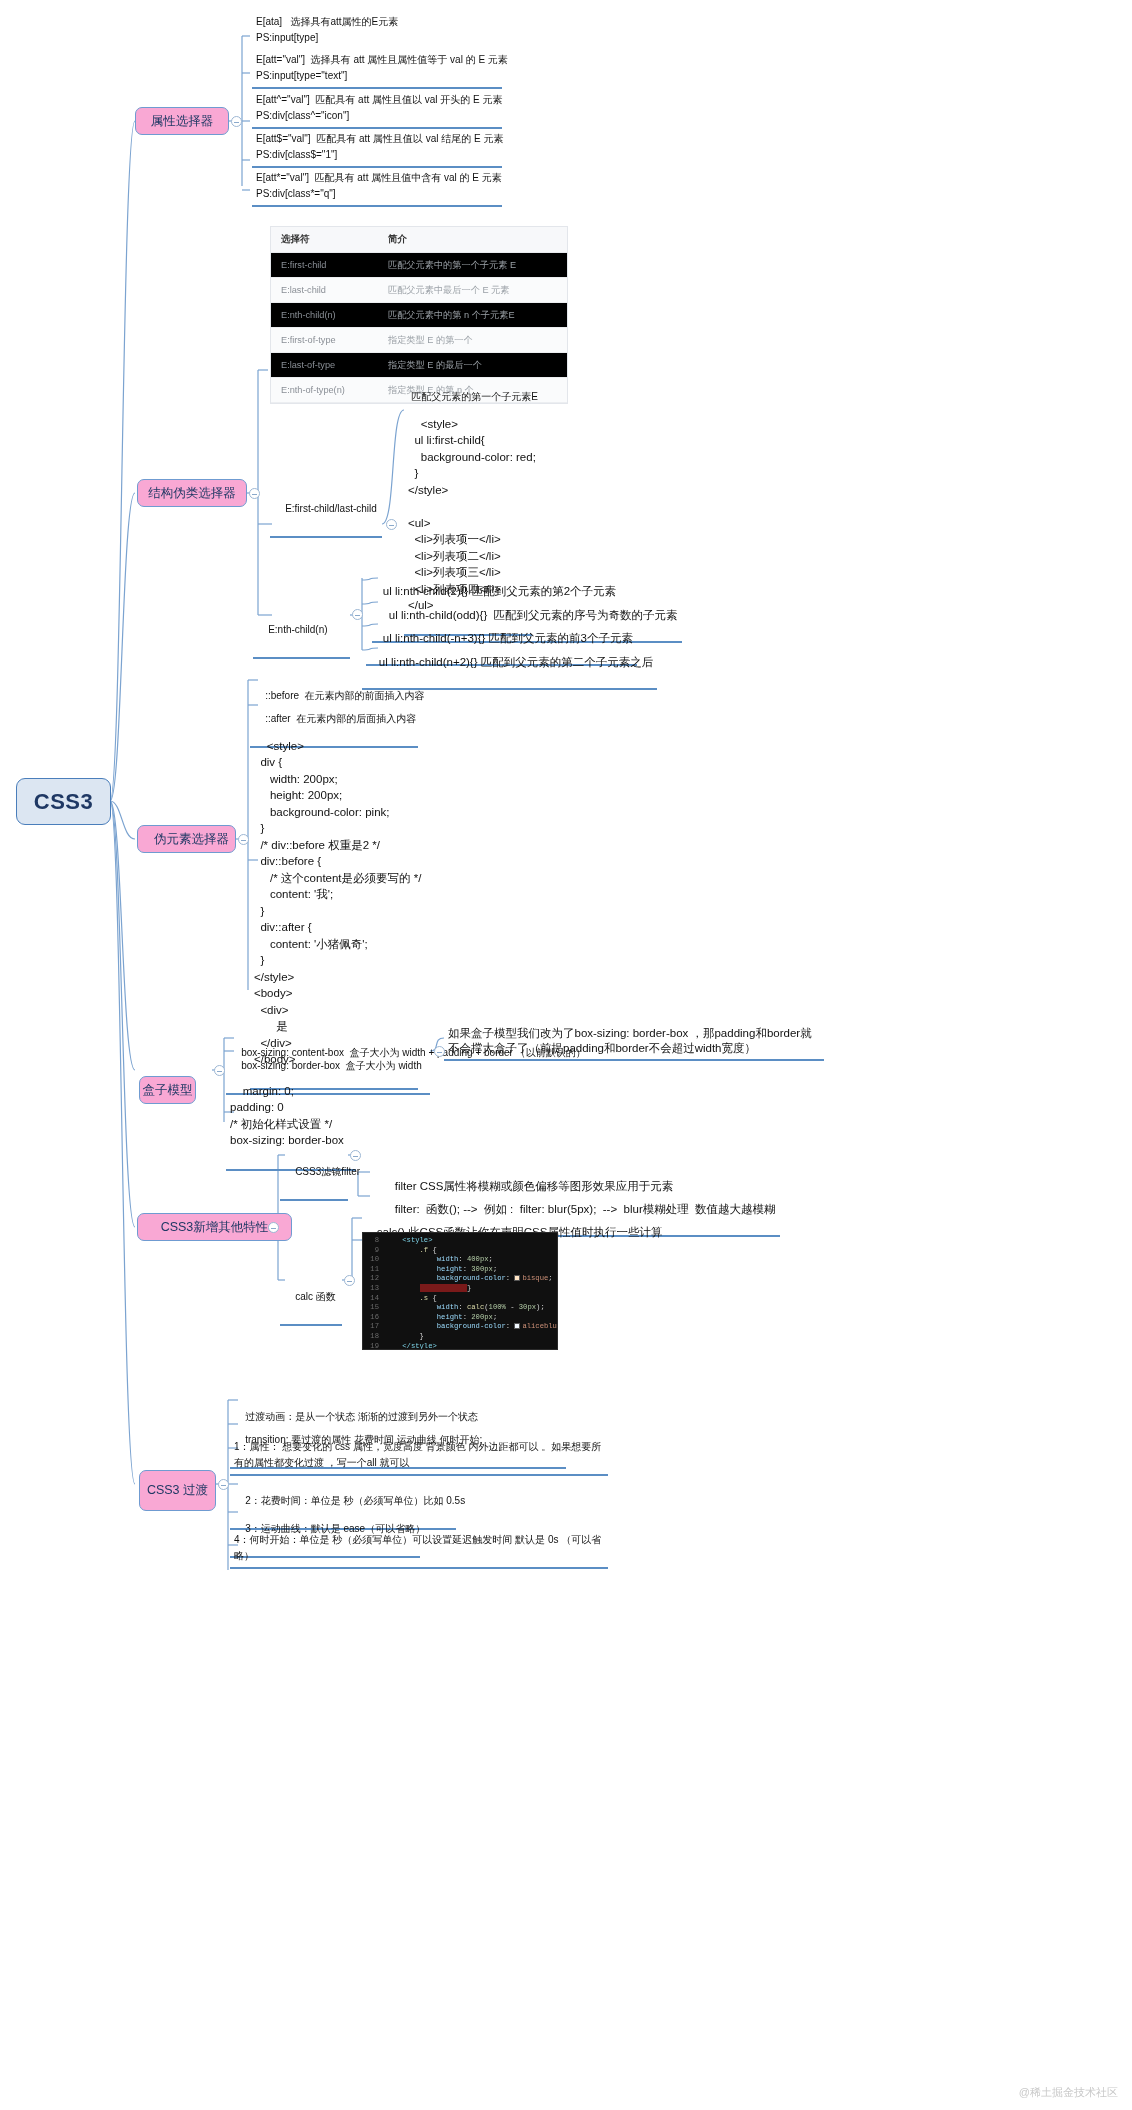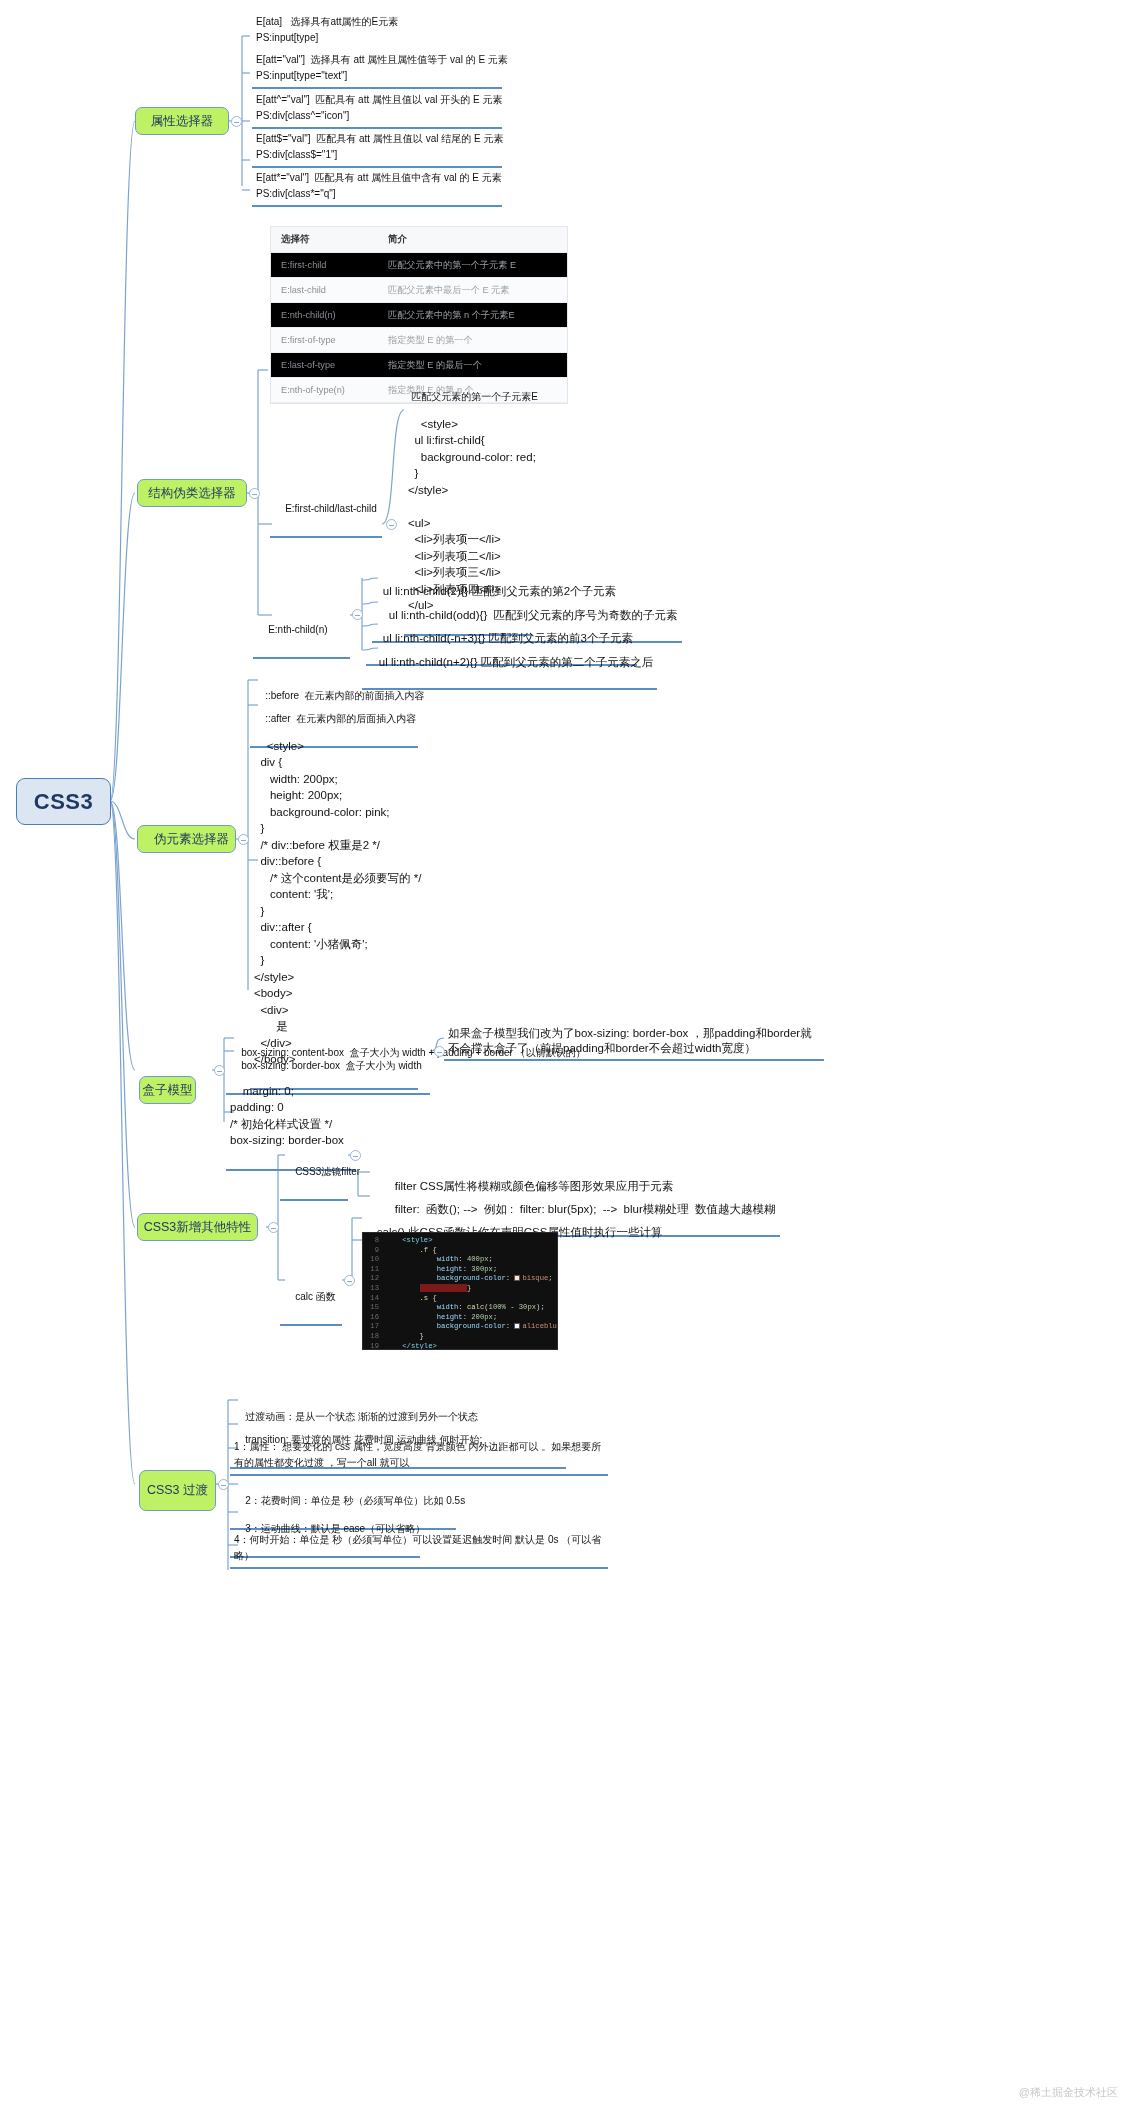--- a/index.html
+++ b/index.html
@@ -24,21 +24,21 @@
     color:#1f3864;
     font-size:22px;
     font-weight:600;
     display:flex; align-items:center; justify-content:center;
     letter-spacing:0.5px;
   }
 
   
   .cat {
     position:absolute;
-    background:#bef264;
+    background:#f9a8d4;
     border:1.2px solid #6f9bd1;
     border-radius:7px;
     color:#1f3864;
     font-size:12.5px;
     display:flex; align-items:center; justify-content:center;
     padding:3px 6px;
     white-space:nowrap;
   }
 
   
@@ -372,21 +372,21 @@
     <span>如果盒子模型我们改为了box-sizing: border-box  ，那padding和border就不会撑大盒子了（前提padding和border不会超过width宽度）</span>
   </div>
 
   <div class="code" style="left:226px; top:1063px; width:130px;">
     <span>margin: 0;
 padding: 0
 /* 初始化样式设置 */
 box-sizing: border-box</span>
   </div>
 
-  <div class="cat" style="left:137px; top:1213px; width:121px; height:28px;">
+  <div class="cat" style="left:137px; top:1213px; width:155px; height:28px;">
     <span>CSS3新增其他特性</span>
   </div>
   <div class="toggle" style="left:268px; top:1222px;"></div>
 
   <div class="leaf" style="left:280px; top:1146px; width:68px;">
     <span>CSS3滤镜filter</span>
   </div>
   <div class="toggle" style="left:350px; top:1150px;"></div>
 
   <div class="leaf nb sm" style="left:378px; top:1162px;">

